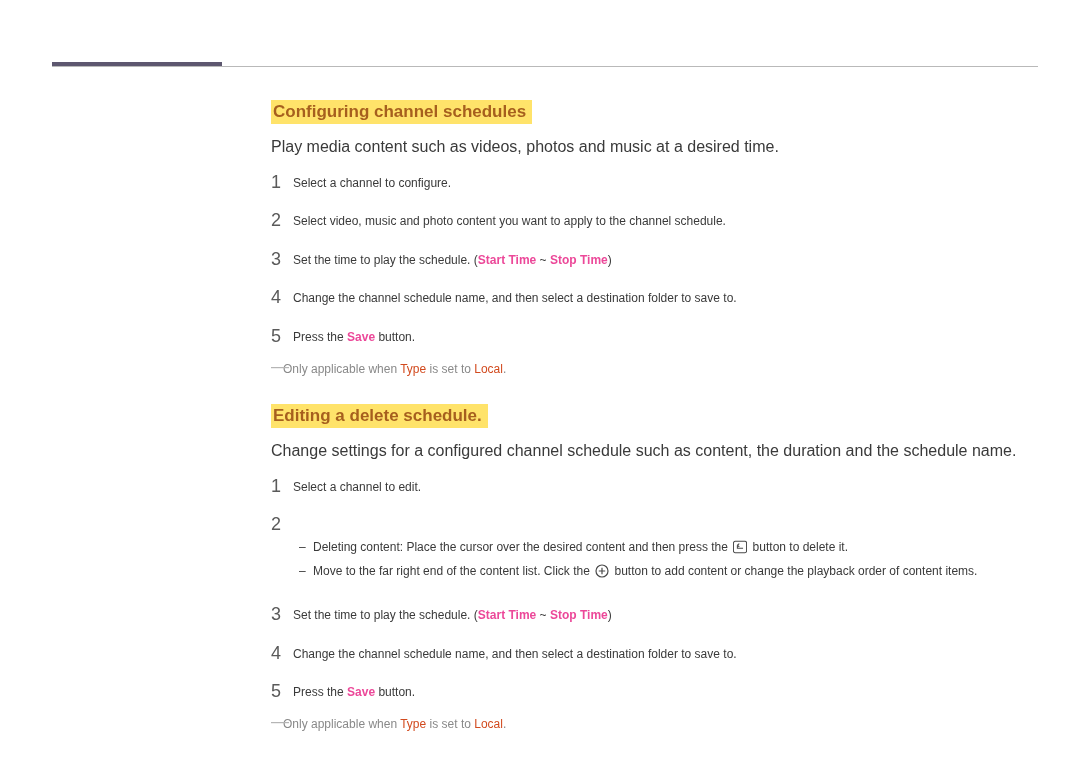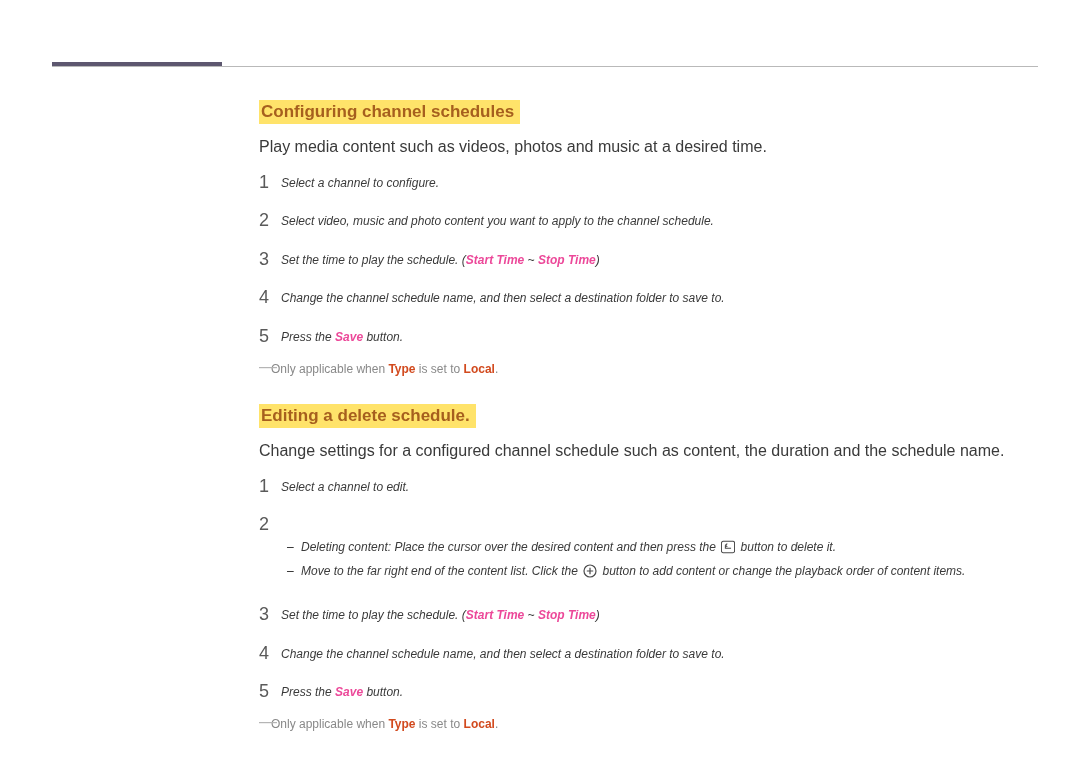--- a/index.html
+++ b/index.html
@@ -23,21 +23,21 @@
       position: absolute;
       top: 66px;
       left: 52px;
       right: 42px;
       border: none;
       border-top: 1px solid #b9b9b9;
     }
     .content {
       position: absolute;
       top: 100px;
-      left: 259px;
+      left: 271px;
       right: 42px;
     }
     .sec-title {
       display: inline-block;
       background: #ffe36a;
       color: #a65f1e;
       font-weight: 600;
       font-size: 17px;
       padding: 2px 6px 2px 2px;
       margin-bottom: 14px;
@@ -58,21 +58,21 @@
     .stepnum {
       font-size: 18px;
       font-weight: 300;
       color: #5a5a5a;
       width: 22px;
       flex-shrink: 0;
       line-height: 1;
       padding-top: 1px;
       font-family: Arial, sans-serif;
     }
-    .stepbody { flex: 1; padding-top: 3px; font-style: italic; }
+    .stepbody { flex: 1; padding-top: 3px; }
     .hl { color: #ec4899; font-weight: 600; }
     .sublist { list-style: none; margin-top: 22px; }
     .sublist li {
       position: relative;
       padding-left: 20px;
       margin-bottom: 6px;
     }
     .sublist li::before {
       content: "–";
       position: absolute;
@@ -89,21 +89,21 @@
       margin-top: -2px;
     }
     .note-dash {
       position: absolute;
       left: 0;
       top: -6px;
       font-size: 18px;
       color: #b5b5b5;
       font-weight: 400;
     }
-    .note .hl-note { color: #d24a1e; font-weight: 700; }
+    .note .hl-note { color: #d24a1e; font-weight: 400; }
     .icon {
       display: inline-flex;
       align-items: center;
       justify-content: center;
       vertical-align: -3px;
       margin: 0 2px;
     }
     .icon svg { width: 14px; height: 14px; }
     .sec2 { margin-top: 4px; }
   </style>

